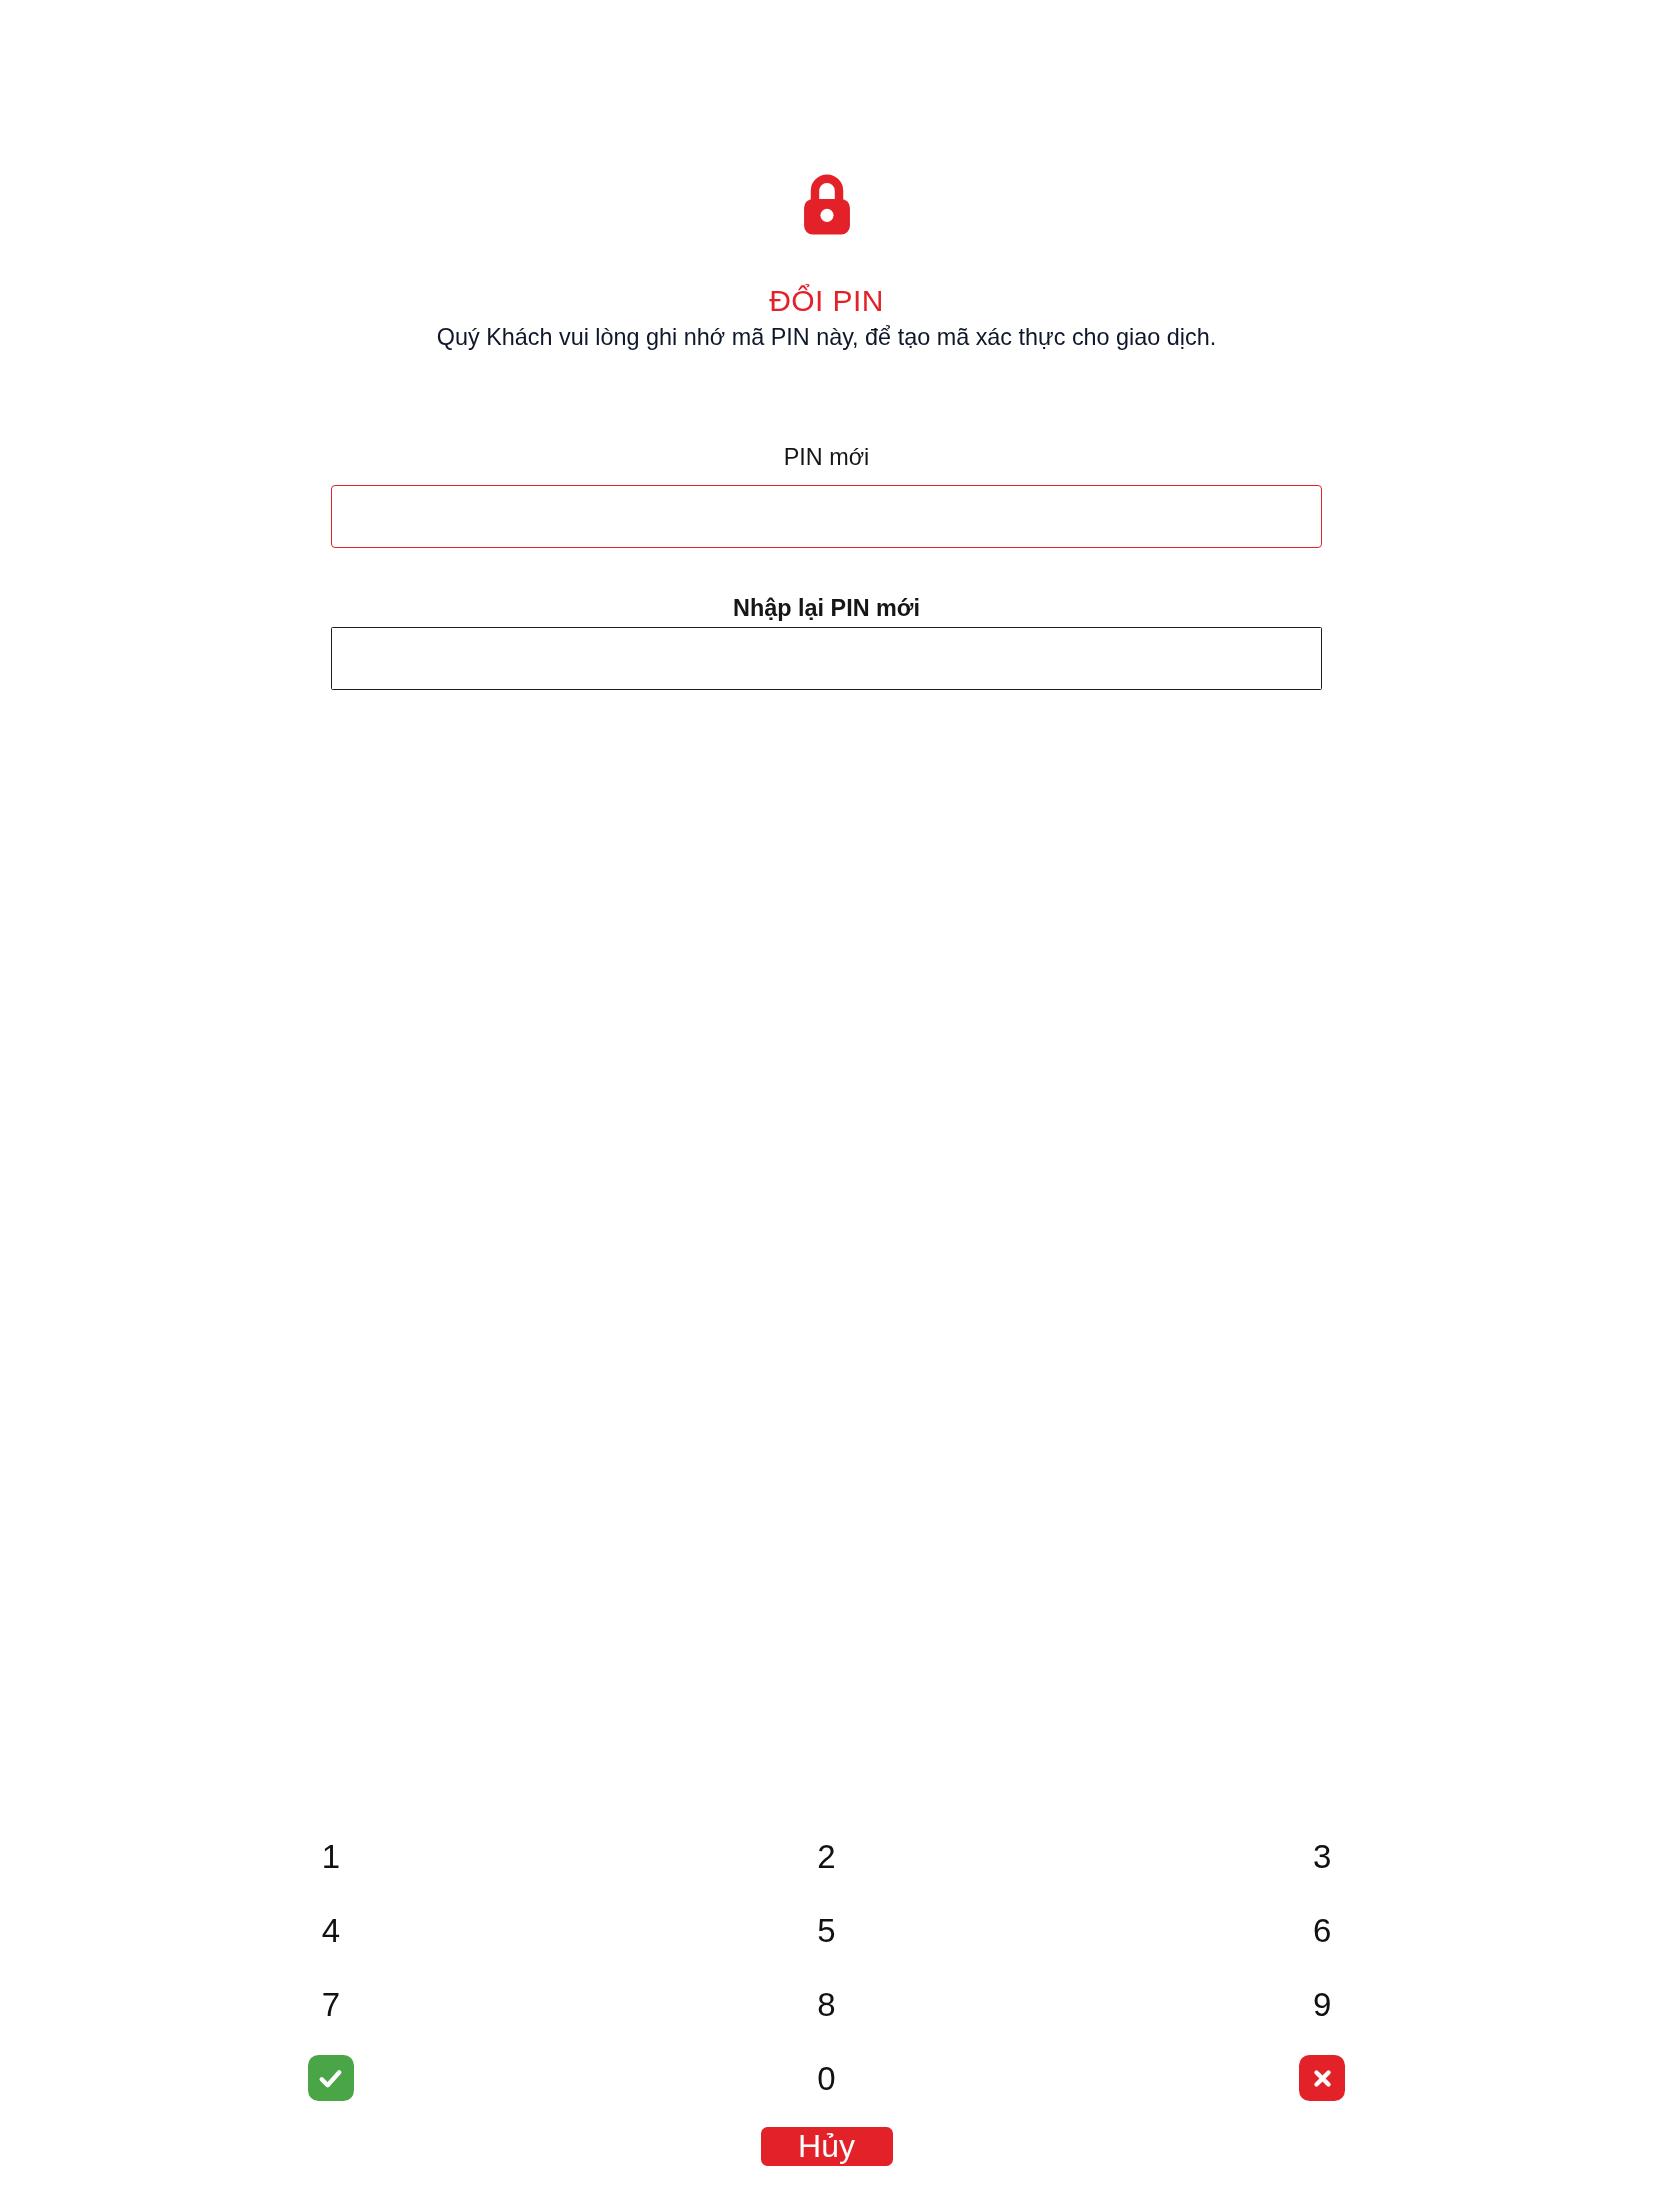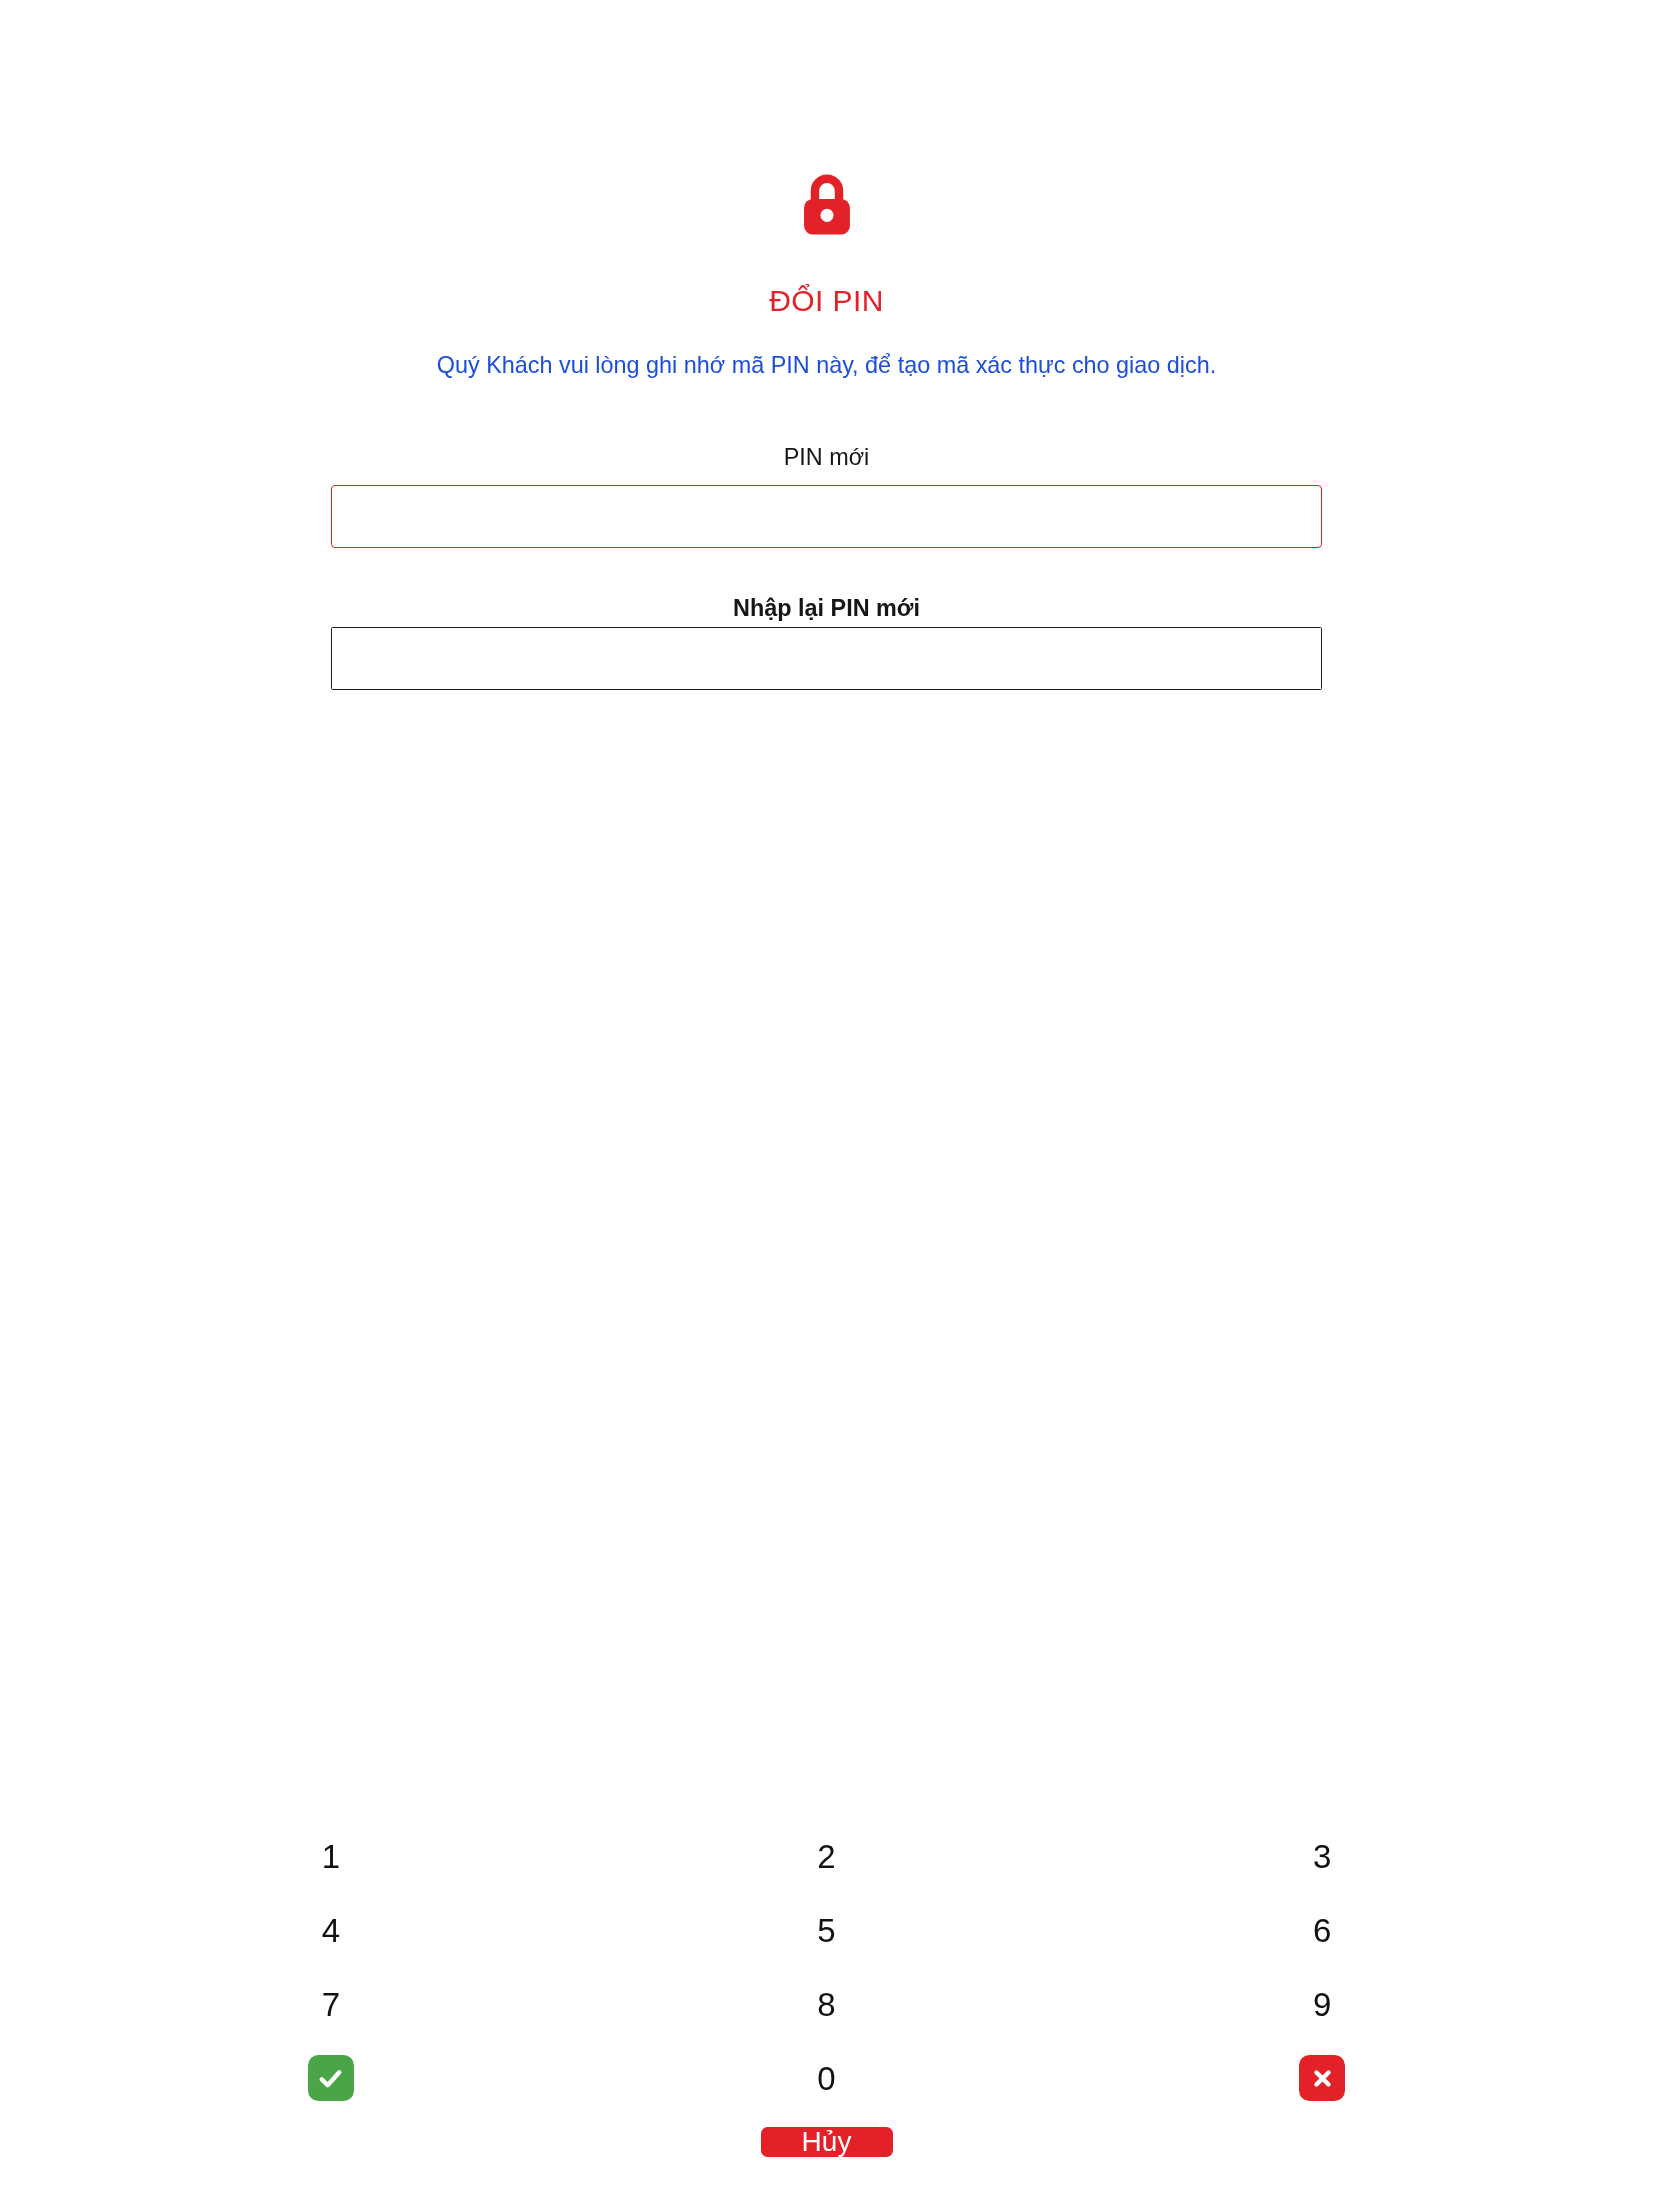--- a/index.html
+++ b/index.html
@@ -16,23 +16,23 @@
   .lock-wrap { top: 170px; display: flex; justify-content: center; }
 
   .page-title {
     top: 284px;
     color: #e32129;
     font-size: 30px;
     font-weight: 400;
     letter-spacing: 0.4px;
   }
   .subtitle {
-    top: 352px;
+    top: 324px;
     font-size: 23.4px;
-    color: #1d4ed8;
+    color: #0f172a;
   }
 
   .field-label { font-size: 23.4px; color: #161616; margin-top: 16px; }
   .label-new     { top: 428px; }
   .label-confirm { top: 579px; font-weight: bold; }
 
   .pin-input {
     position: absolute;
     left: 331px;
     width: 991px;
@@ -80,24 +80,24 @@
   .action-btn.green { background: #4aa546; }
   .action-btn.red   { background: #e32129; }
   .action-btn svg { display: block; }
 
   .cancel-button {
     position: absolute;
     top: 2127px;
     left: 50%;
     transform: translateX(-50%);
     width: 132px;
-    height: 30px;
+    height: 39px;
     background: #e32129;
     color: #ffffff;
-    font-size: 28px;
+    font-size: 32px;
     border-radius: 6.5px;
     display: flex;
     align-items: center;
     justify-content: center;
   }
 </style>
 </head>
 <body>
 
 <div>

